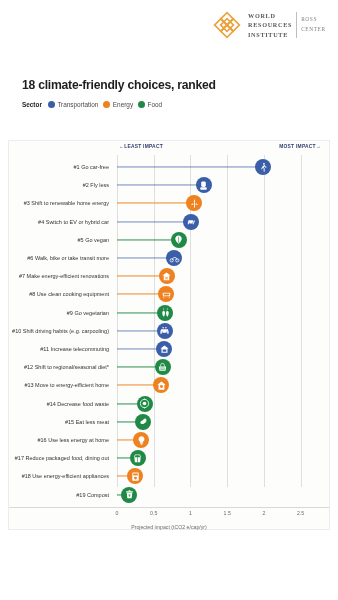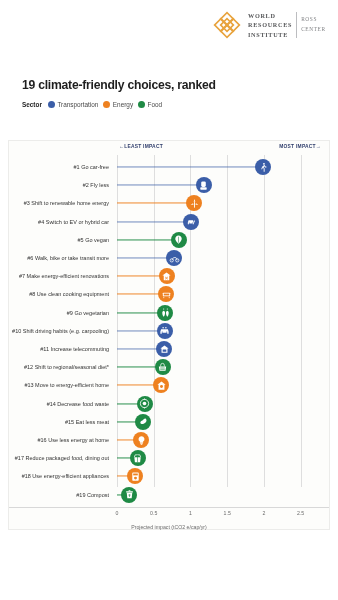--- a/index.html
+++ b/index.html
@@ -116,21 +116,21 @@
         <div class="logo-wri">INSTITUTE</div>
       </div>
       <div class="logo-div"></div>
       <div>
         <div class="logo-ross">ROSS</div>
         <div class="logo-ross">CENTER</div>
       </div>
     </div>
   </div>
 
-  <div class="title">19 climate-friendly choices, ranked</div>
+  <div class="title">18 climate-friendly choices, ranked</div>
 
   <div class="legend" id="legend">
     <span class="legend-title">Sector</span>
   <span class="legend-item">
         <span class="legend-dot" style="background: rgb(59, 94, 168);"></span>
         <span>Transportation</span>
       </span>
       <span class="legend-item">
         <span class="legend-dot" style="background: rgb(238, 129, 32);"></span>
         <span>Energy</span>

